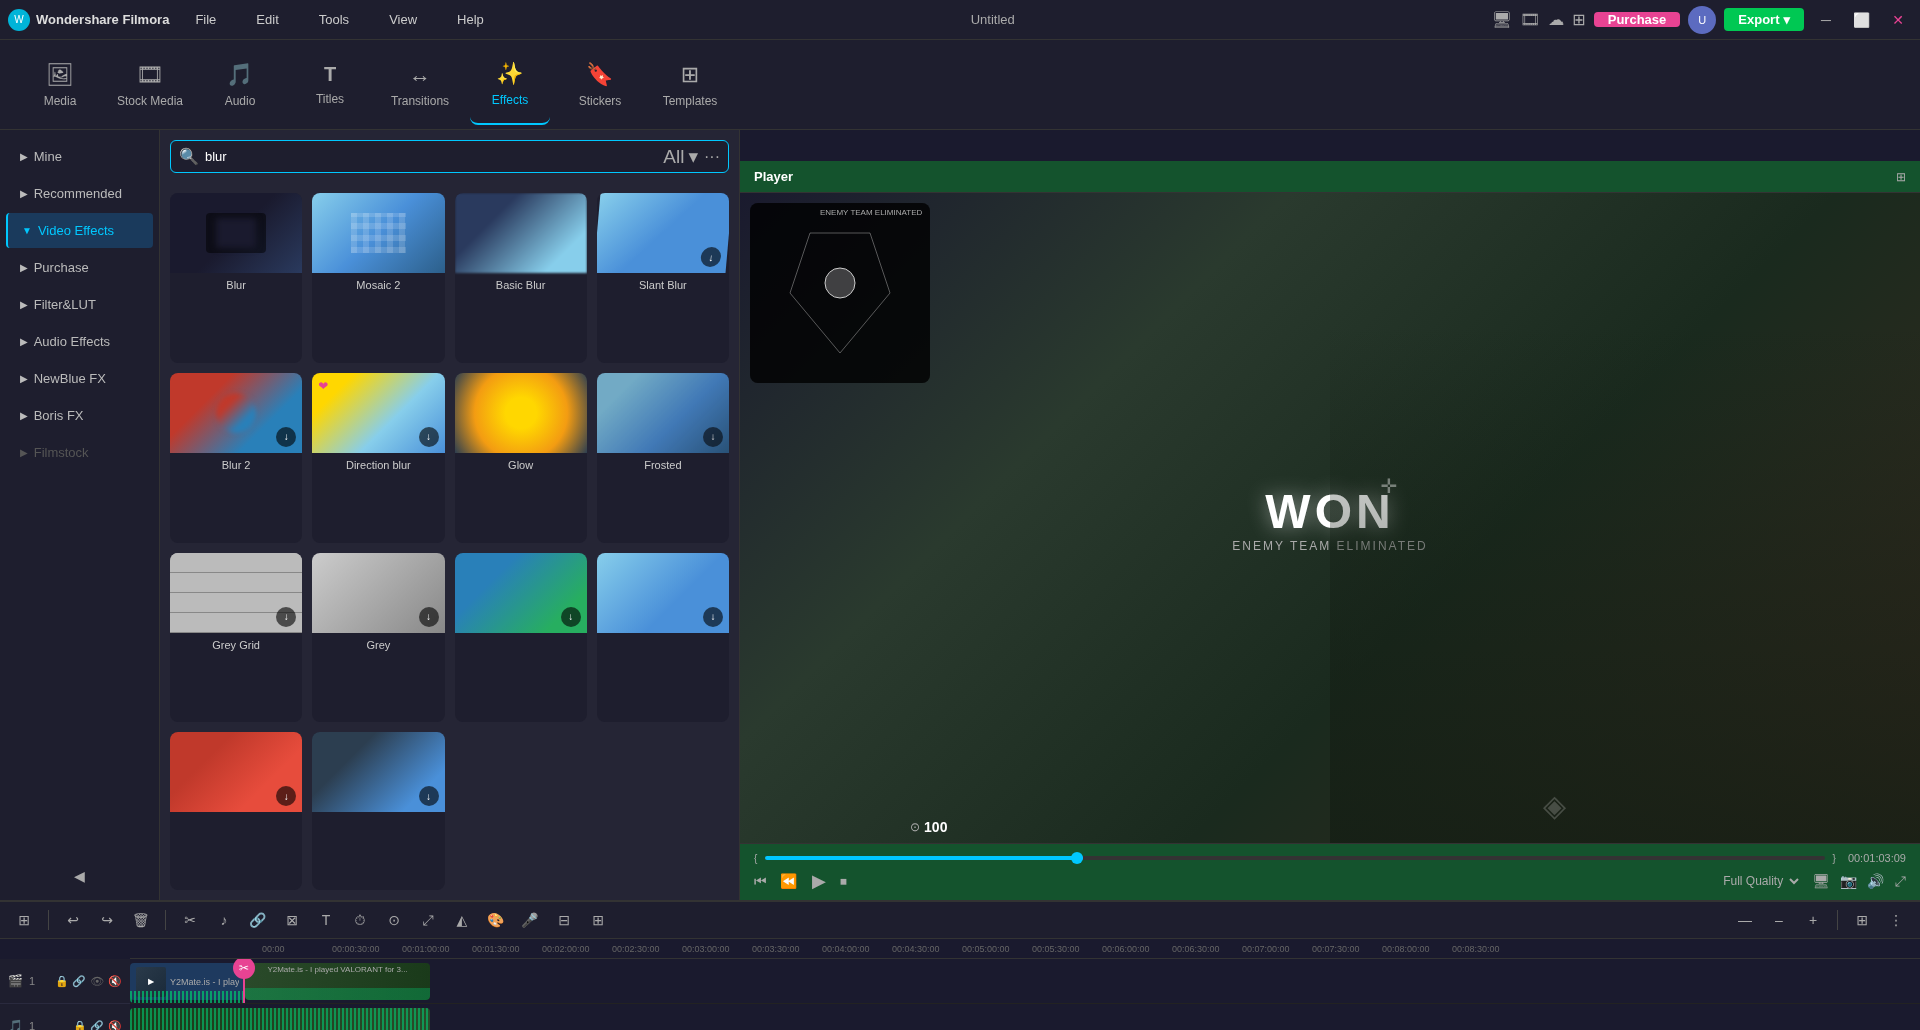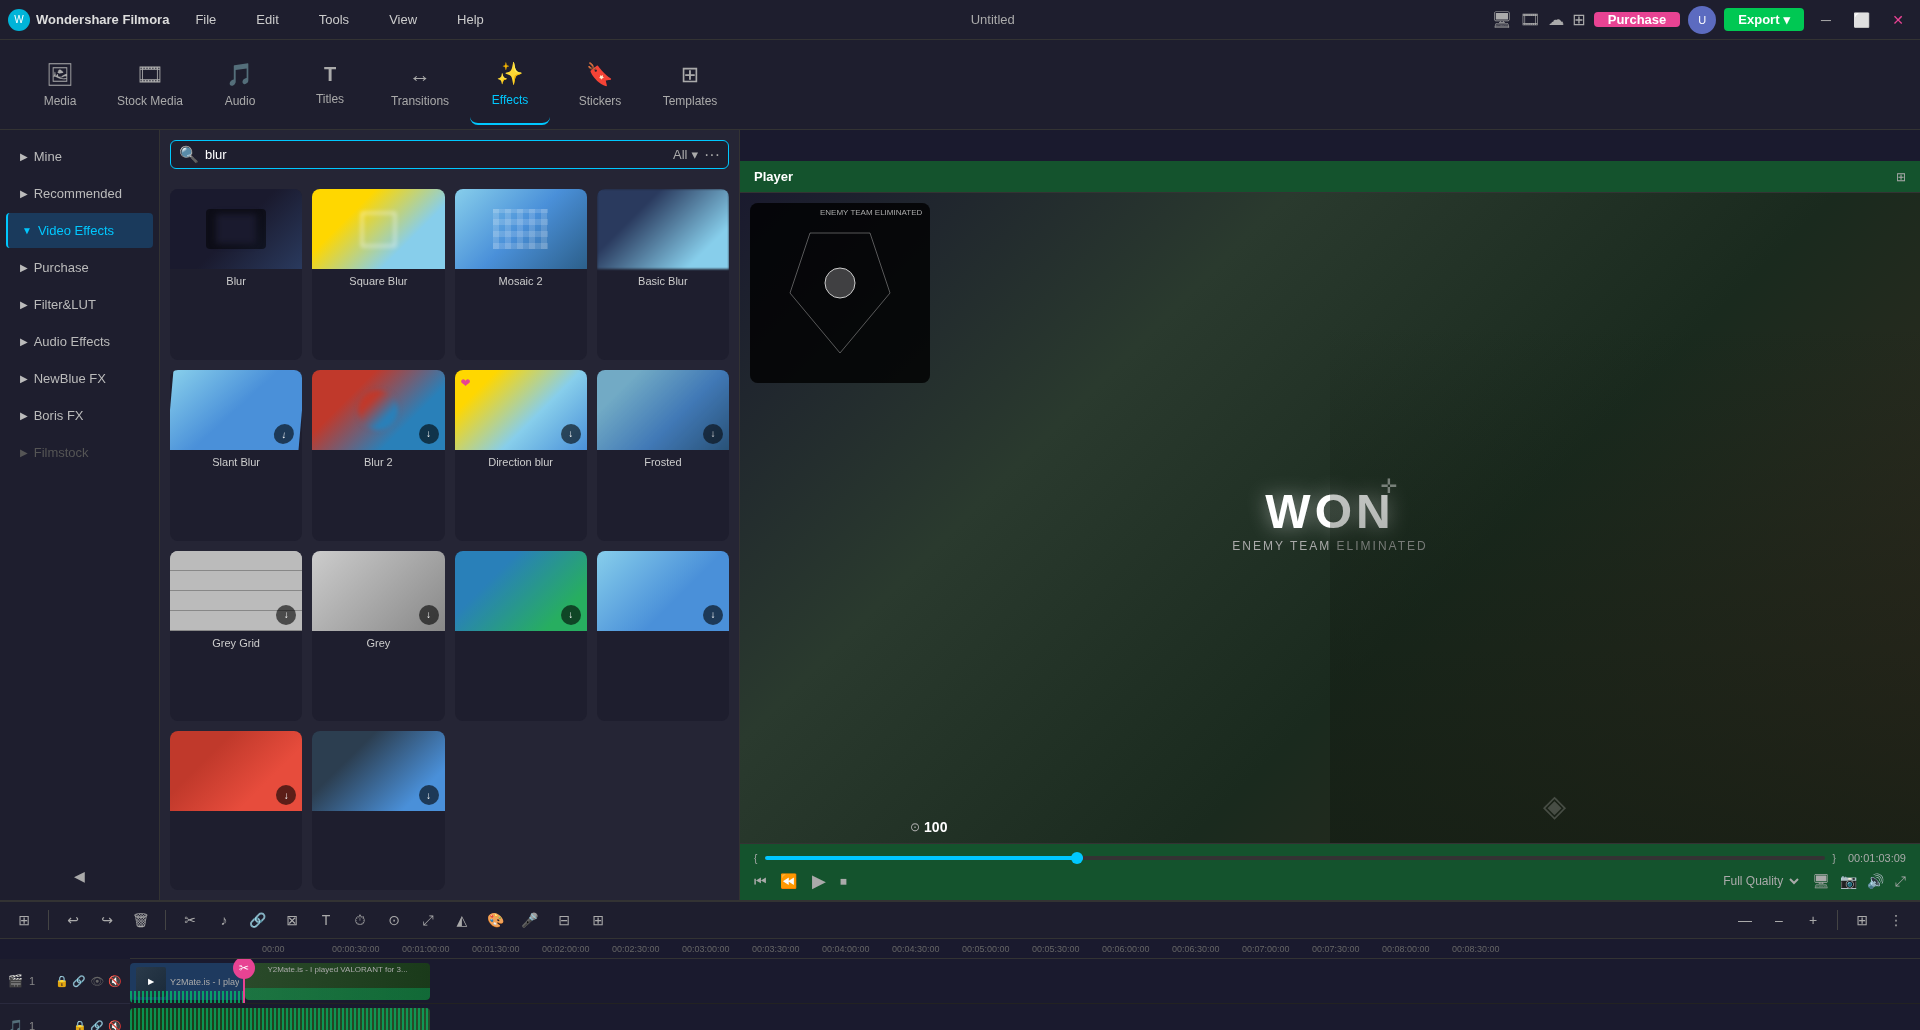--- a/index.html
+++ b/index.html
@@ -56,21 +56,21 @@
       width: 580px; background: #252535; border-right: 1px solid #333;
       display: flex; flex-direction: column;
     }
     .search-bar {
       display: flex; align-items: center; margin: 10px; background: #1e1e2e;
       border: 1px solid #00c8ff; border-radius: 6px; padding: 4px 8px; gap: 6px;
     }
     .search-bar input {
       background: transparent; border: none; outline: none; color: #fff; font-size: 13px; flex: 1;
     }
-    .search-filter { display: flex; align-items: center; gap: 4px; color: #aaa; font-size: 13px; cursor: pointer; }
+    .search-filter { display: flex; align-items: center; gap: 4px; color: #aaa; font-size: 19px; cursor: pointer; }
     .effects-grid {
       display: grid; grid-template-columns: repeat(4, 1fr); gap: 10px;
       padding: 10px; overflow-y: auto; flex: 1;
     }
     .effect-card {
       background: #1e1e2e; border-radius: 8px; overflow: hidden; cursor: pointer;
       display: flex; flex-direction: column; position: relative;
     }
     .effect-thumb {
       width: 100%; height: 80px; display: flex; align-items: center; justify-content: center;
@@ -320,26 +320,20 @@
       <div class="effect-card">
         <div class="effect-thumb thumb-blur">
           <div style="width:60px;height:40px;background:rgba(0,0,0,0.5);border-radius:4px;display:flex;align-items:center;justify-content:center;">
             <div style="width:40px;height:30px;background:#1a1a2e;filter:blur(3px);border-radius:2px;"></div>
           </div>
         </div>
         <div class="effect-label">Blur</div>
       </div>
 
 
-      <div class="effect-card">
-        <div class="effect-thumb thumb-squareblur">
-          <div style="width:35px;height:35px;border:2px solid rgba(255,255,255,0.6);filter:blur(2px);"></div>
-        </div>
-        <div class="effect-label">Square Blur</div>
-      </div>
 
       <div class="effect-card">
         <div class="effect-thumb thumb-mosaic2">
           <div style="width:55px;height:40px;background:repeating-linear-gradient(0deg,rgba(255,255,255,0.15) 0px,rgba(255,255,255,0.15) 6px,transparent 6px,transparent 12px),repeating-linear-gradient(90deg,rgba(255,255,255,0.15) 0px,rgba(255,255,255,0.15) 6px,transparent 6px,transparent 12px);"></div>
         </div>
         <div class="effect-label">Mosaic 2</div>
       </div>
 
       <div class="effect-card">
         <div class="effect-thumb thumb-basicblur" style="filter:blur(1px);"></div>
@@ -362,20 +356,24 @@
       </div>
 
       <div class="effect-card">
         <div class="effect-thumb thumb-dirblur">
           <span class="heart-badge">❤</span>
           <div class="download-badge">↓</div>
         </div>
         <div class="effect-label">Direction blur</div>
       </div>
 
+      <div class="effect-card">
+        <div class="effect-thumb thumb-glow"></div>
+        <div class="effect-label">Glow</div>
+      </div>
 
       <div class="effect-card">
         <div class="effect-thumb thumb-frosted">
           <div class="download-badge">↓</div>
         </div>
         <div class="effect-label">Frosted</div>
       </div>
 
       <div class="effect-card">
         <div class="effect-thumb thumb-greygrid">

